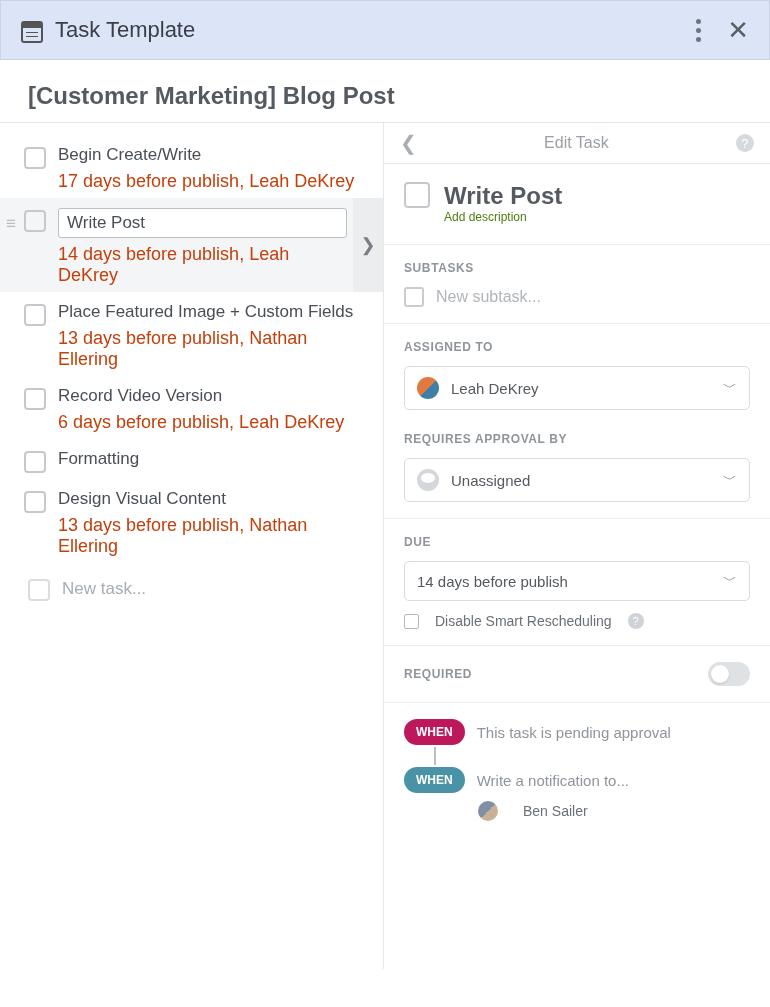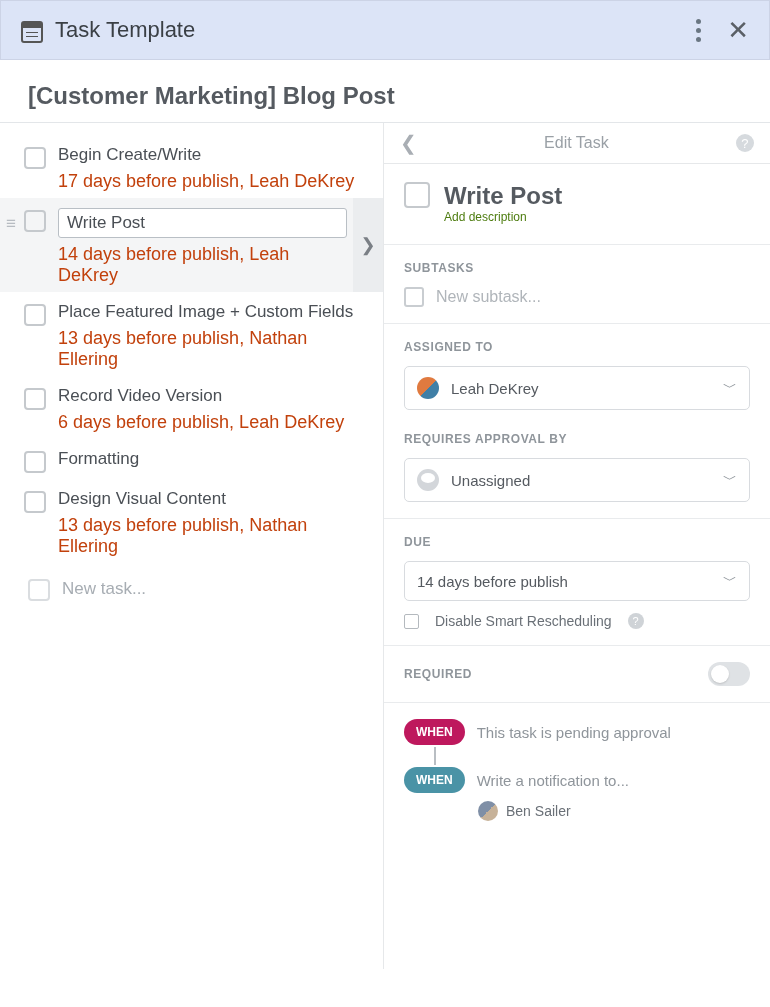--- a/index.html
+++ b/index.html
@@ -86,21 +86,21 @@
 
   .rules-section { border-top:1px solid #e9ebed; padding:16px 20px; }
   .rules-head { display:flex; align-items:center; justify-content:space-between; margin-bottom:14px; }
   .bolt { color:#b9bec3; font-size:18px; }
   .rule-line { display:flex; align-items:center; gap:12px; margin-bottom: 8px; }
   .pill { color:#fff; font-size:12px; font-weight:700; padding:6px 12px; border-radius:14px; }
   .pill.when { background:#be185d; }
   .pill.then { background:#4a93a6; }
   .rule-text { font-size:15px; color:#8f959b; font-weight:500; }
   .connector { width:2px; height:18px; background:#b9bec3; margin-left:30px; margin-top:-6px; margin-bottom:2px; }
-  .rule-sub { display:flex; align-items:center; gap:8px; margin-left:74px; margin-top:4px; }
+  .rule-sub { display:flex; align-items:center; gap:25px; margin-left:74px; margin-top:4px; }
   .rule-sub .name { font-size:14px; color:#6a7077; }
   .avatar-sm { width:20px; height:20px; border-radius:50%; }
 </style>
 </head>
 <body>
 
 <div class="topbar">
   <div class="topbar-left">
     <div class="template-icon"></div>
     <div class="topbar-title">Task Template</div>

